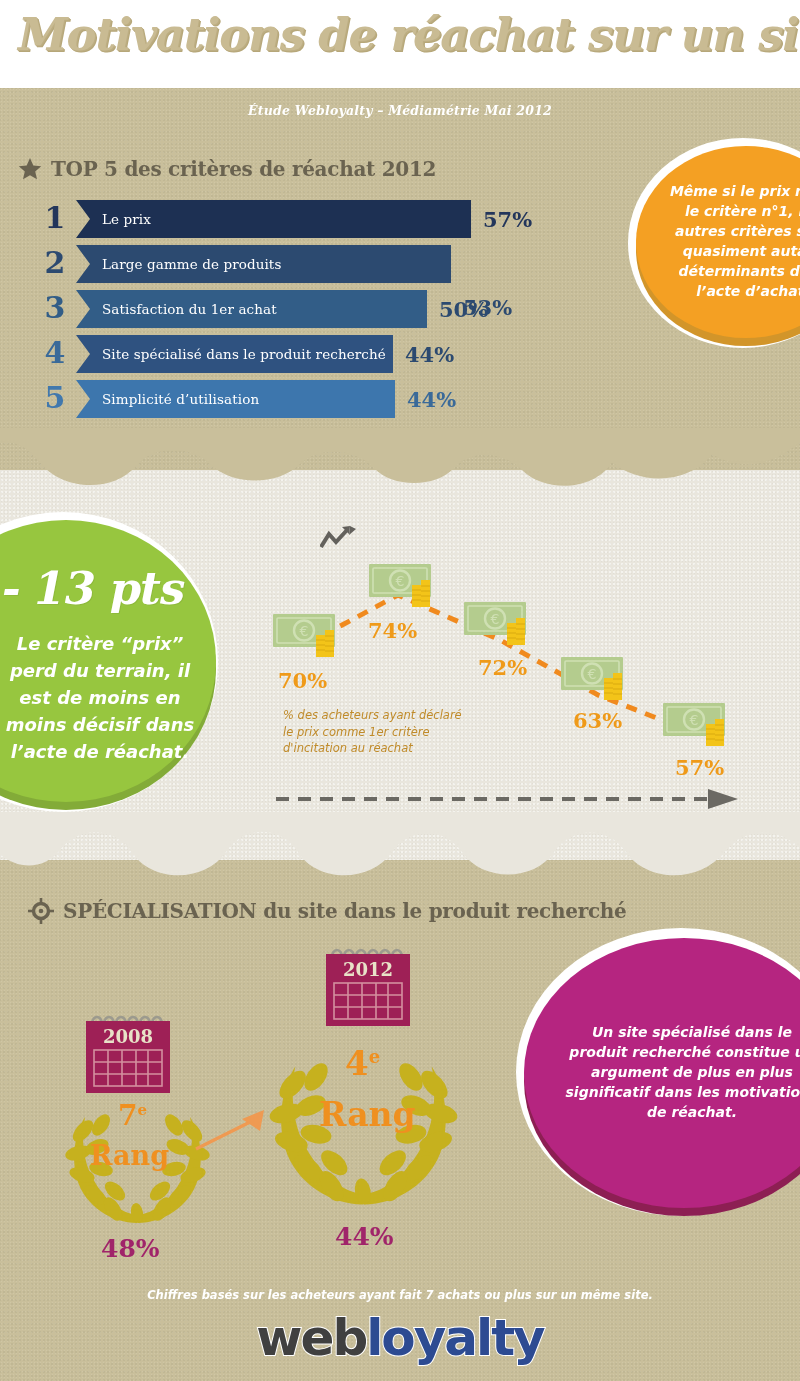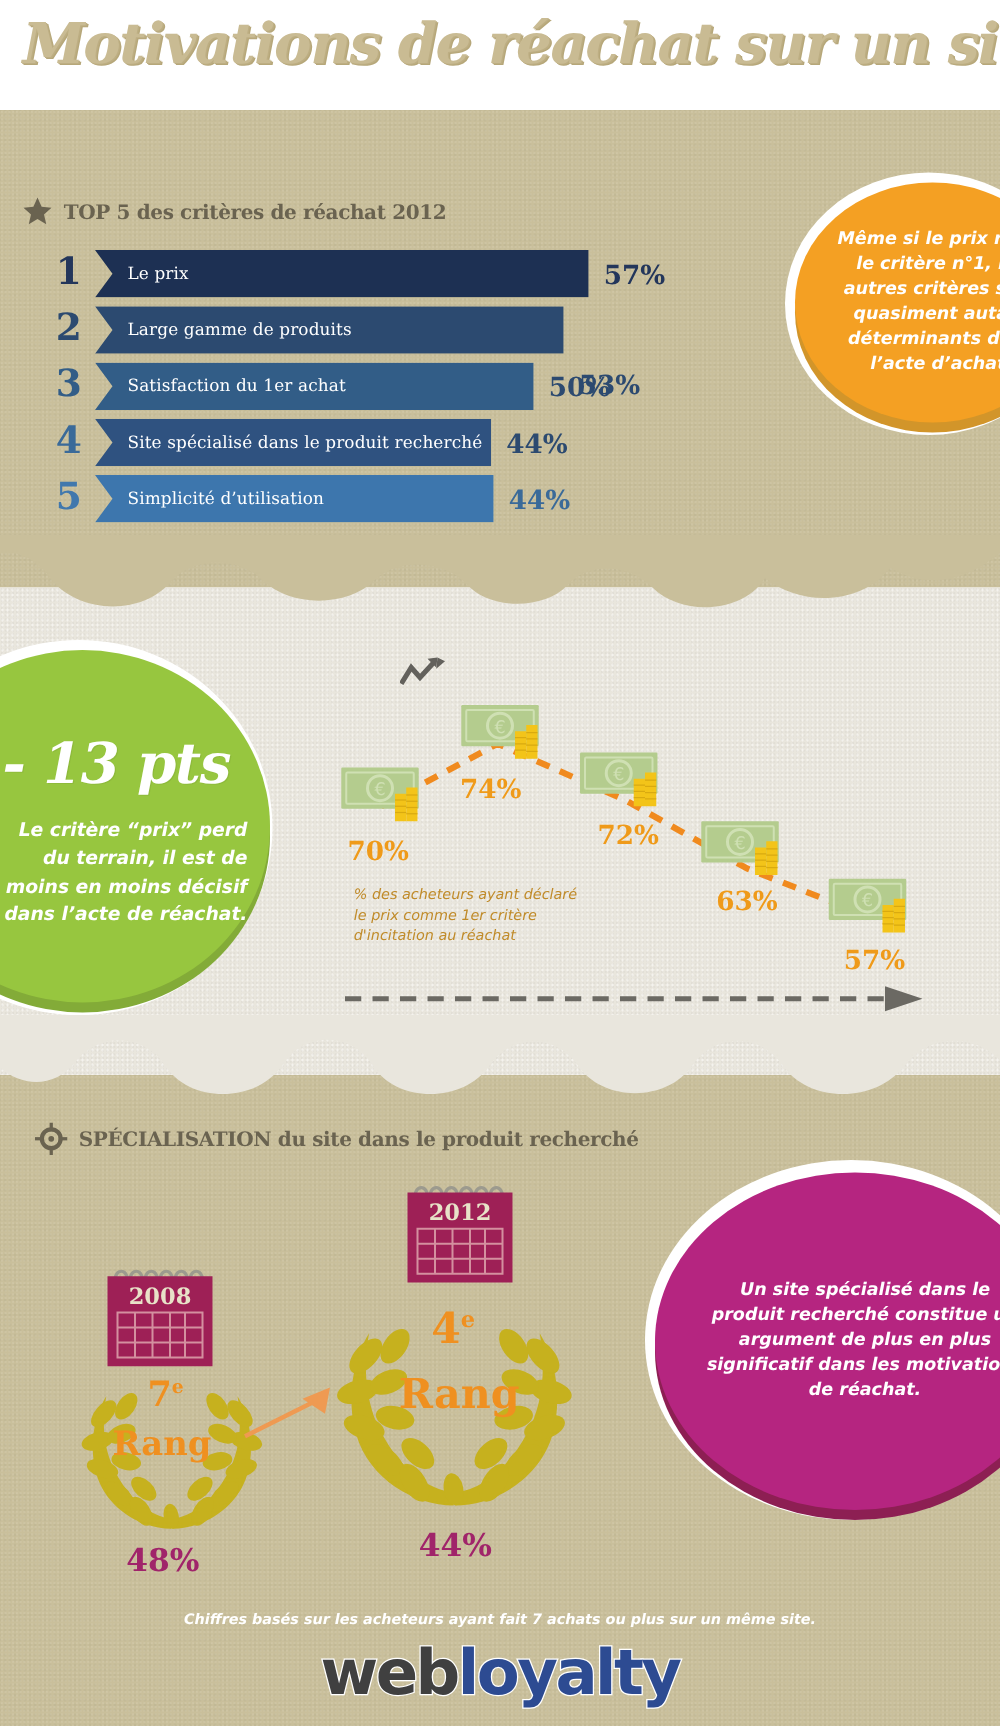--- a/index.html
+++ b/index.html
@@ -41,21 +41,21 @@
     font-family:"DejaVu Serif", serif; font-style:italic; font-weight:bold;
     font-size:12.5px; color:#ffffff; letter-spacing:.2px;
   }
 
   
   .sec-head {
     position:absolute; display:flex; align-items:center; gap:9px;
     font-family:"DejaVu Serif", serif; font-weight:bold;
     color:#6a6350; white-space:nowrap;
   }
-  .sec-head .htxt { font-size:16px; letter-spacing:-.3px; }
+  .sec-head .htxt { font-size:20px; letter-spacing:-.3px; }
   .sec-head .htxt .thin { font-weight:bold; }
 
   #head-top5 { left:18px; top:157px; }
   #head-evo  { left:320px; top:525px; color:#63615c; }
   #head-spec { left:28px; top:898px; }
 
   .icon-star { width:24px; height:24px; fill:#6a6350; display:block; }
   .icon-trend { width:40px; height:26px; display:block; }
   .icon-target { width:26px; height:26px; display:block; }
 
@@ -105,21 +105,21 @@
   #bubble-green {
     left:-84px; top:520px; width:300px; height:282px;
     background:#97c63f; flex-direction:column; justify-content:center;
     align-items:flex-start; padding:0 18px 0 86px;
   }
   #bubble-green .big {
     font-family:"DejaVu Serif", serif; font-style:italic; font-weight:bold;
     font-size:45px; letter-spacing:-1px; margin-bottom:10px;
     text-shadow:1px 1px 0 rgba(0,0,0,.06);
   }
-  #bubble-green .btxt { font-size:15px; text-align:right; line-height:1.5; }
+  #bubble-green .btxt { font-size:18px; text-align:center; line-height:1.5; }
 
   #bubble-magenta-ring   { left:516px; top:928px; width:330px; height:288px; }
   #bubble-magenta-shadow { left:524px; top:946px; width:320px; height:270px; background:#8d1f53; }
   #bubble-magenta {
     left:524px; top:938px; width:320px; height:270px;
     background:#b52580; font-size:14px; padding:0 24px 0 40px;
   }
   #bubble-magenta .btxt { width:100%; }
 
   
@@ -201,20 +201,21 @@
 </head>
 <body>
 
 <div id="infographic">
 
   <div class="title-band">
     <div class="main-title">Motivations de réachat sur un site</div>
   </div>
 
   <div class="band-tan-1"></div>
+  <div class="subtitle">Étude Webloyalty – Médiamétrie Mai 2012</div>
 
   <div class="sec-head" id="head-top5">
     <svg class="icon-star" viewBox="0 0 24 24">
       <polygon points="12,1 15.3,8.4 23.2,9.2 17.2,14.5 19,22.3 12,18.2 5,22.3 6.8,14.5 0.8,9.2 8.7,8.4"></polygon>
     </svg>
     <span class="htxt">TOP 5 des critères de réachat 2012</span>
   </div>
 
   <div id="bars">
 

